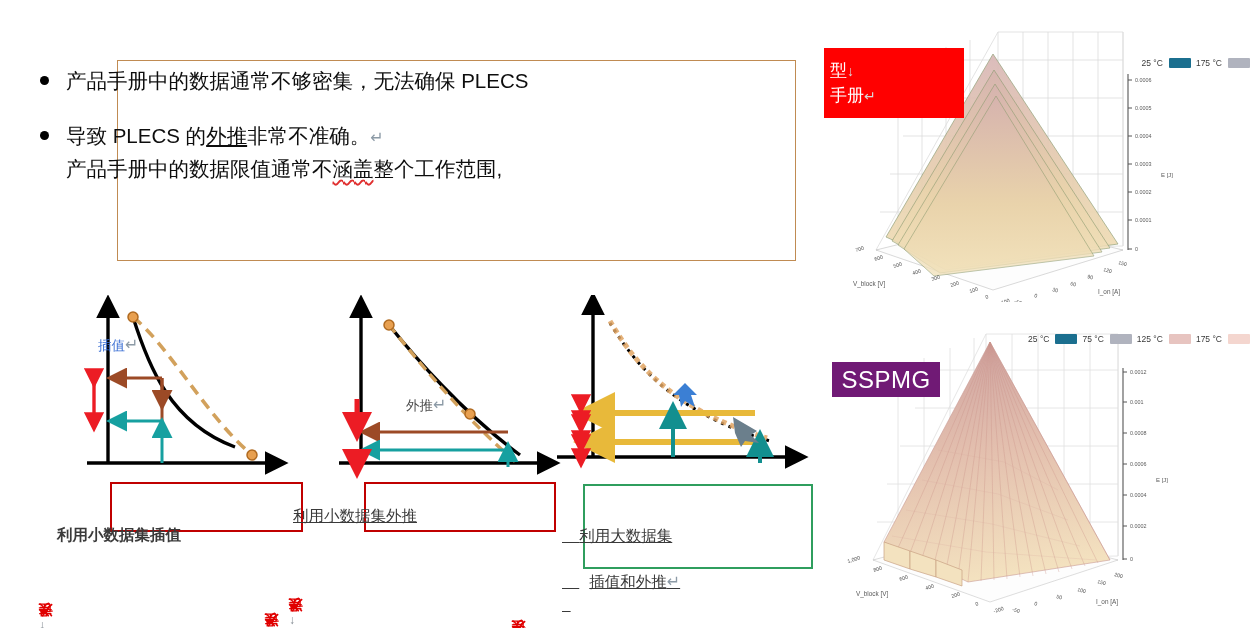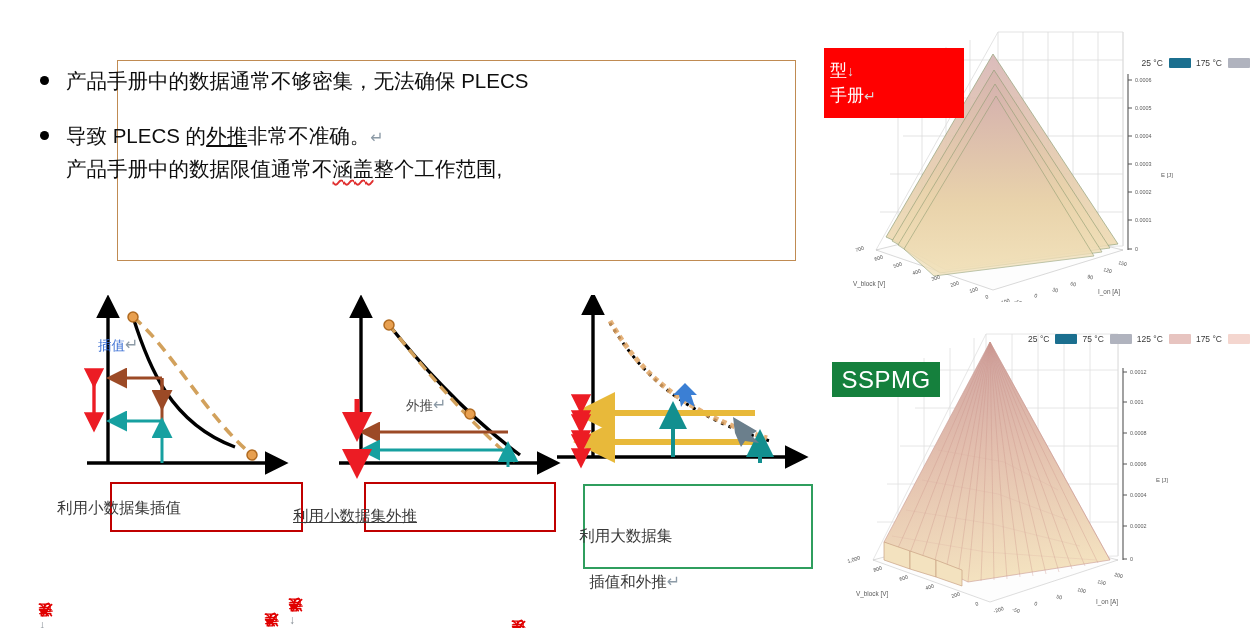--- a/index.html
+++ b/index.html
@@ -82,23 +82,23 @@
   .diagram svg { display: block; }
 
   .cap {
     position: absolute;
     font-size: 15.5px;
     color: #3a3a3a;
     white-space: pre;
     line-height: 1.45;
     font-family: "Liberation Sans", "DejaVu Sans", sans-serif;
   }
-  #cap-1 { left: 57px; top: 497px; }
+  #cap-1 { left: 57px; top: 524px; font-weight: bold; }
   #cap-2 { left: 293px; top: 505px; text-decoration: underline; }
-  #cap-3 { left: 562px; top: 503px; }
+  #cap-3 { left: 562px; top: 503px; text-decoration: underline; }
 
   .cap-box {
     position: absolute;
     background: transparent;
   }
   #capbox-1 { left: 110px; top: 482px; width: 193px; height: 50px; border: 2.2px solid #c00000; }
   #capbox-2 { left: 364px; top: 482px; width: 192px; height: 50px; border: 2.2px solid #c00000; }
   #capbox-3 { left: 583px; top: 484px; width: 230px; height: 85px; border: 2.2px solid #2f9e5e; }
 
   
@@ -179,21 +179,21 @@
     color: #ffffff;
     font-size: 17px;
     line-height: 1.5;
     white-space: pre;
     font-family: "Liberation Sans", "DejaVu Sans", sans-serif;
   }
   .banner-red-line .pilcrow { color: #d8d8d8; font-size: 14px; }
   #banner-green {
     left: 832px; top: 362px;
     width: 108px; height: 35px;
-    background: #15803d;
+    background: #701a75;
     align-items: center;
   }
   .banner-green-text {
     color: #ffffff;
     font-size: 24px;
     font-weight: 400;
     letter-spacing: 0.5px;
     font-family: "Liberation Sans", "DejaVu Sans", sans-serif;
   }
 

